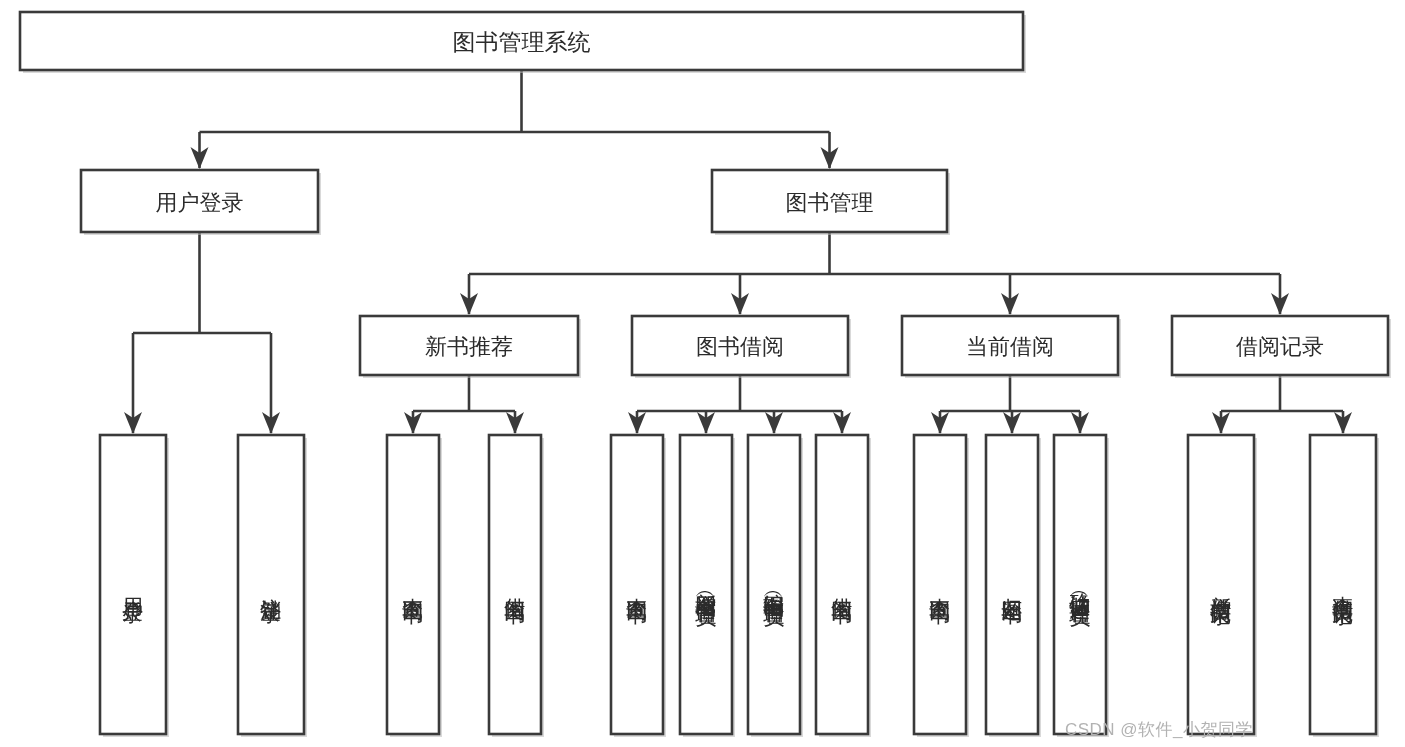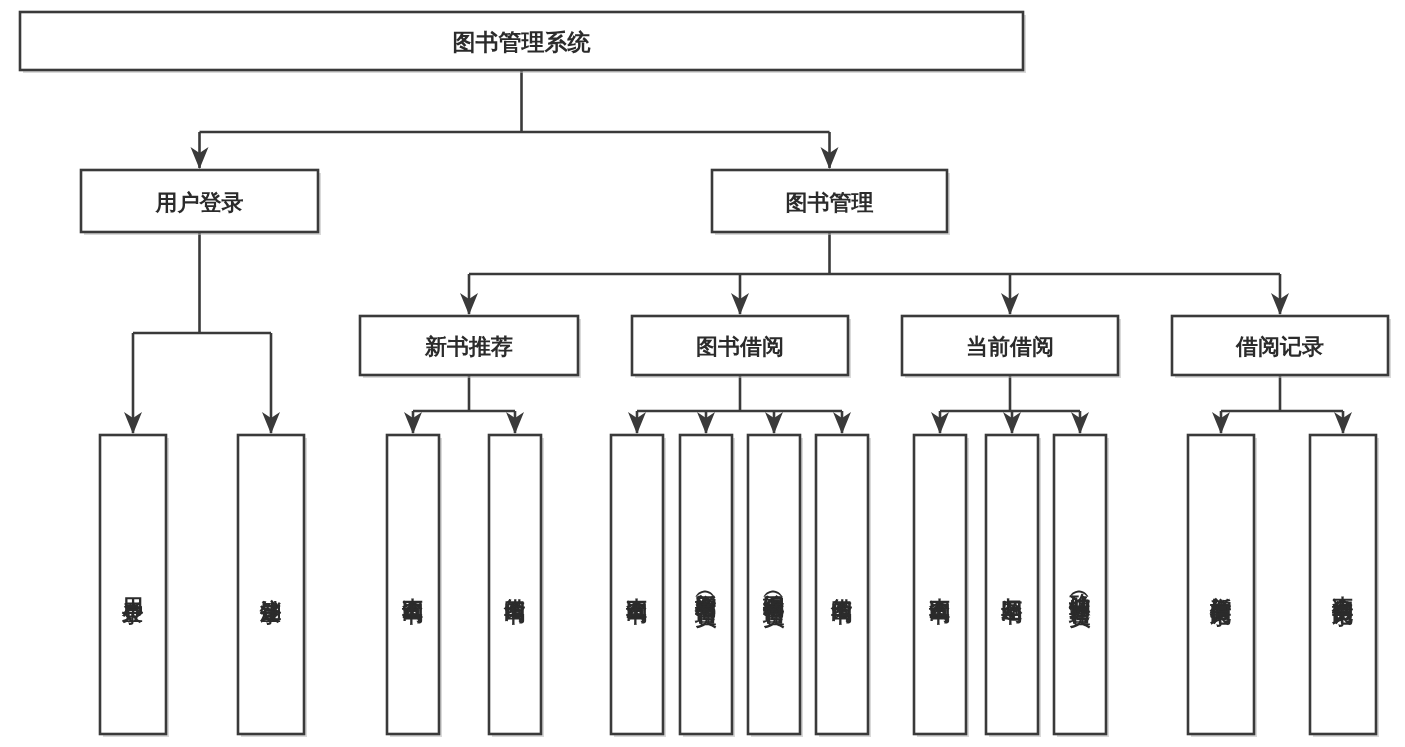--- a/index.html
+++ b/index.html
@@ -12,21 +12,20 @@
     width: 1405px;
     height: 747px;
     font-family: "Liberation Sans", "DejaVu Sans", sans-serif;
     overflow: hidden;
   }
   #diagram-root {
     position: relative;
     width: 1261px;
     height: 747px;
     background: #ffffff;
-    font-weight: bold;
   }
   svg#flow-svg {
     position: absolute;
     left: 0;
     top: 0;
     width: 1405px;
     height: 747px;
     display: block;
   }
   .node-box {
@@ -280,14 +279,15 @@
         <span class="leaf-label">确认归还（管理员）</span>
       </div>
       <div class="leaf-label-wrap" style="left: 1188px; top: 435px; width: 66px; height: 299px;">
         <span class="leaf-label">新增借阅记录</span>
       </div>
       <div class="leaf-label-wrap" style="left: 1310px; top: 435px; width: 66px; height: 299px;">
         <span class="leaf-label">查询借阅记录</span>
       </div>
     </div>
 
+  <div class="watermark">CSDN @软件_小贺同学</div>
 
 </div>
 
 </body></html>

